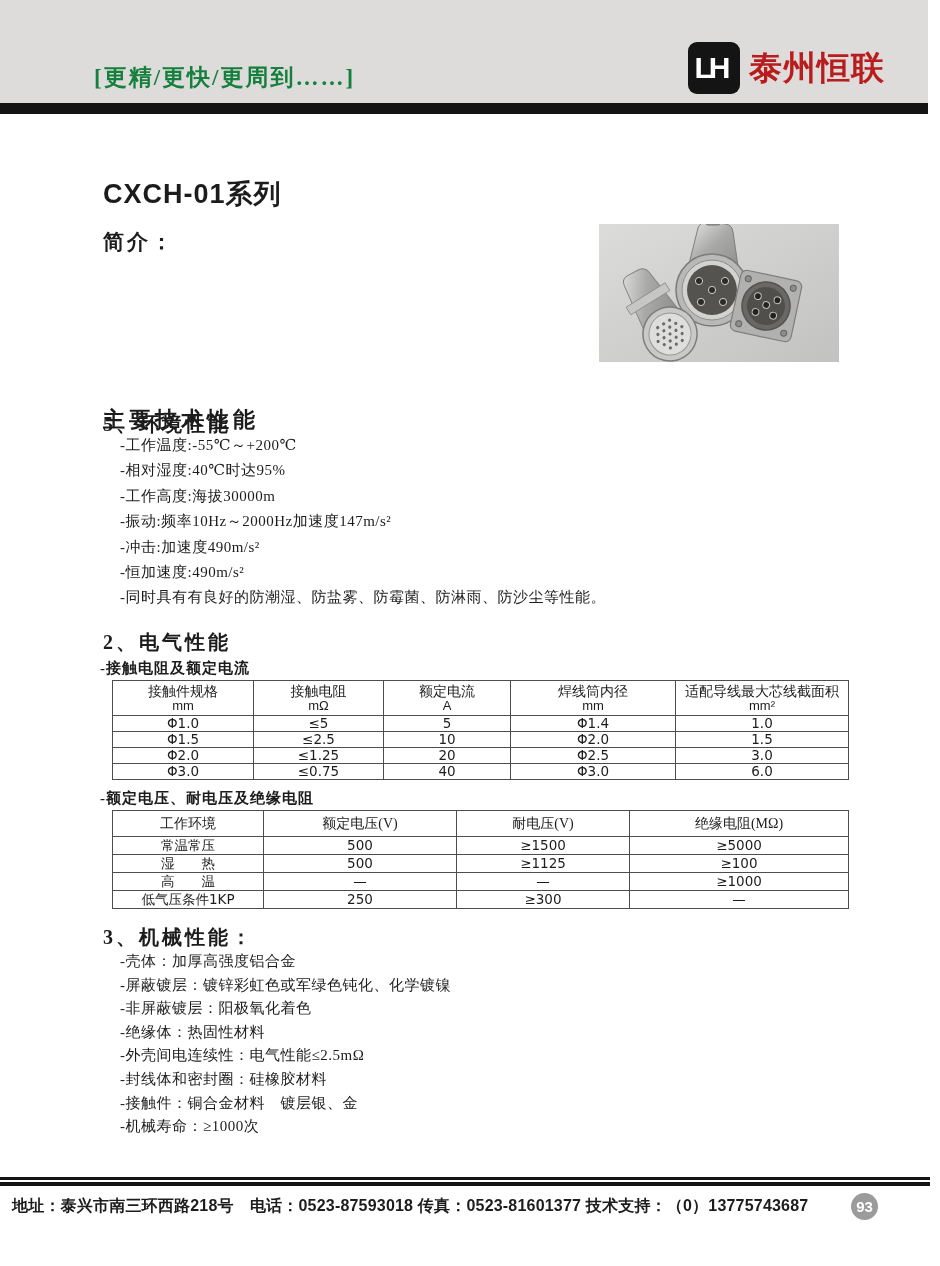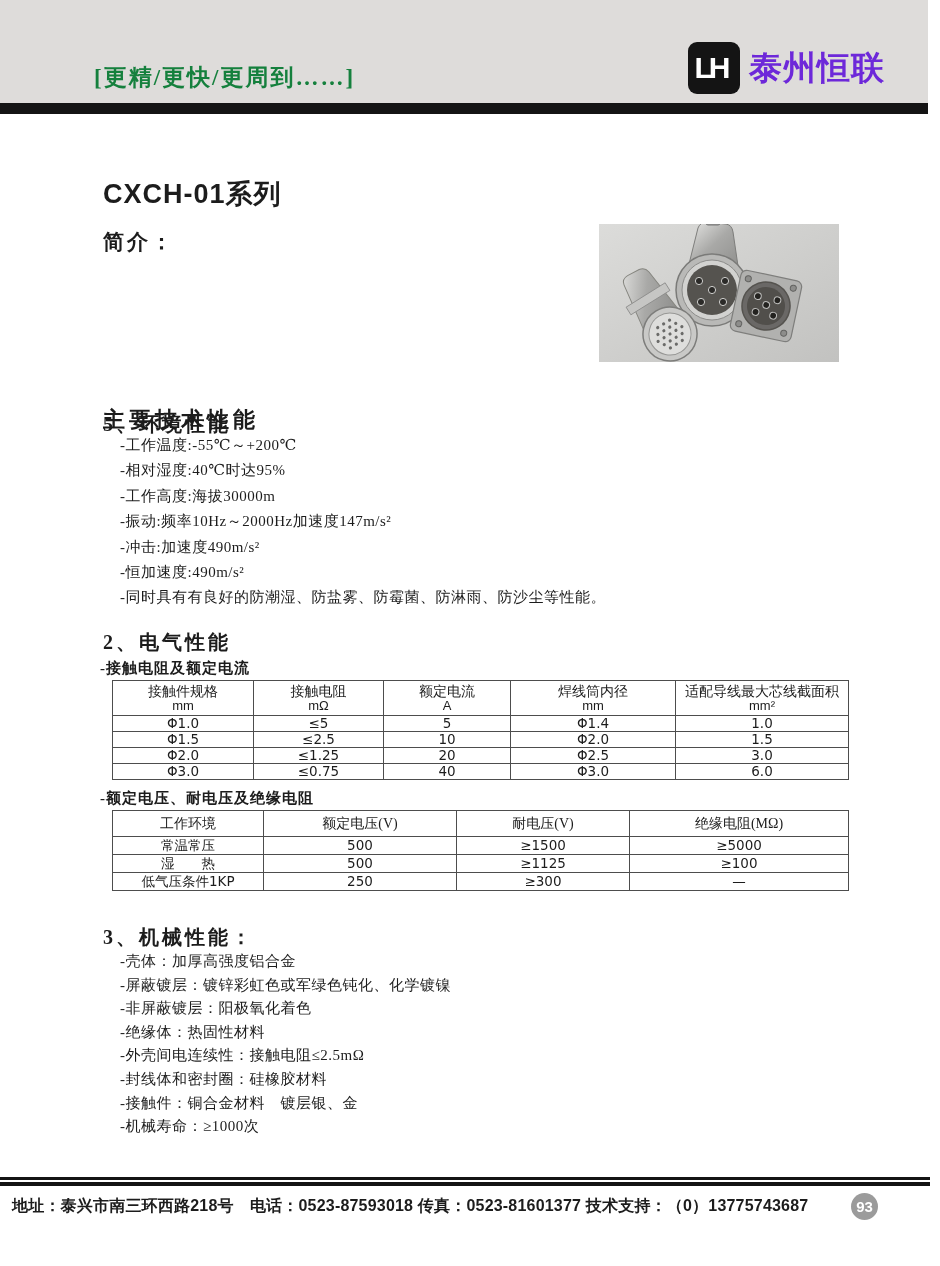--- a/index.html
+++ b/index.html
@@ -11,21 +11,21 @@
   .page{position:relative;width:940px;height:1266px;background:#fff;overflow:hidden;
         font-family:"Liberation Serif","DejaVu Serif",serif;color:var(--text);}
 
   
   .header{position:absolute;left:0;top:0;width:928px;height:103px;background:var(--header_band);}
   .slogan{position:absolute;left:94px;top:62px;font-size:23px;font-weight:600;letter-spacing:2px;color:#15803d;}
   .brand{position:absolute;left:688px;top:42px;display:flex;align-items:center;gap:9px;}
   .logo{width:52px;height:52px;background:#141414;border-radius:9px;color:#fff;
         display:flex;align-items:center;justify-content:center;
         font-family:"Liberation Sans","DejaVu Sans",sans-serif;font-weight:bold;font-size:30px;letter-spacing:-4px;padding-right:7px;}
-  .brand-name{font-family:"Liberation Sans","DejaVu Sans",sans-serif;font-weight:bold;font-size:33px;letter-spacing:1px;color:#6d28d9;}
+  .brand-name{font-family:"Liberation Sans","DejaVu Sans",sans-serif;font-weight:bold;font-size:33px;letter-spacing:1px;color:#b91c1c;}
   .header-rule{position:absolute;left:0;top:103px;width:928px;height:11px;background:var(--rule_black);}
 
   
   .title{position:absolute;left:103px;top:176px;font-family:"Liberation Sans","DejaVu Sans",sans-serif;
          font-size:27px;font-weight:bold;letter-spacing:1px;}
   .intro-h{position:absolute;left:103px;top:228px;font-family:"Liberation Sans","DejaVu Sans",sans-serif;
            font-size:21px;font-weight:bold;letter-spacing:3px;}
   .intro-lines{position:absolute;left:103px;top:257px;width:520px;list-style:none;}
   .intro-lines li{font-size:16px;letter-spacing:1.2px;line-height:27px;}
   .intro-lines li:first-child{text-indent:34px;}
@@ -259,35 +259,41 @@
           <td>≥1500</td>
           <td>≥5000</td>
         </tr>
         <tr>
           <td>湿　　热</td>
           <td>500</td>
           <td>≥1125</td>
           <td>≥100</td>
         </tr>
         <tr>
+          <td>高　　温</td>
+          <td>—</td>
+          <td>—</td>
+          <td>≥1000</td>
+        </tr>
+        <tr>
           <td>低气压条件1KP</td>
           <td>250</td>
           <td>≥300</td>
           <td>—</td>
         </tr>
       </tbody>
   </table>
 
   <h3 class="sec-h mech-h">3、机械性能：</h3>
   <ul class="spec-list mech-list">
       <li>-壳体：加厚高强度铝合金</li>
       <li>-屏蔽镀层：镀锌彩虹色或军绿色钝化、化学镀镍</li>
       <li>-非屏蔽镀层：阳极氧化着色</li>
       <li>-绝缘体：热固性材料</li>
-      <li>-外壳间电连续性：接触电阻≤2.5mΩ</li>
+      <li>-外壳间电连续性：电气性能≤2.5mΩ</li>
       <li>-封线体和密封圈：硅橡胶材料</li>
       <li>-接触件：铜合金材料　镀层银、金</li>
       <li>-机械寿命：≥1000次</li>
     </ul>
 
   <div class="footer-rule"></div>
   <footer>
     <div class="footer-text">地址：泰兴市南三环西路218号　电话：0523-87593018 传真：0523-81601377 技术支持：（0）13775743687</div>
     <div class="page-badge">93</div>
   </footer>

